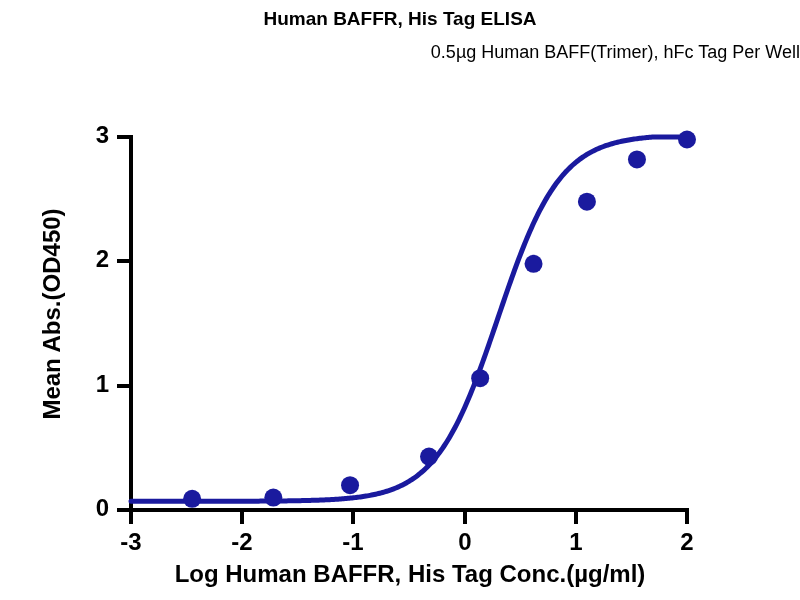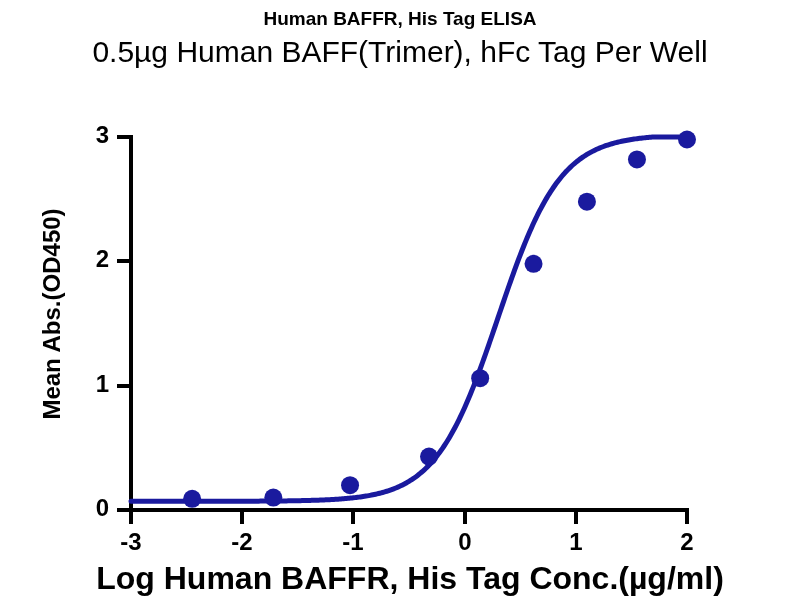--- a/index.html
+++ b/index.html
@@ -31,22 +31,22 @@
     font-weight: bold;
     letter-spacing: 0px;
     line-height: 30px;
     white-space: nowrap;
   }
   .subtitle {
     position: absolute;
     left: 0;
     top: 38px;
     width: 800px;
-    text-align: center;
-    font-size: 30px;
+    text-align: right;
+    font-size: 18px;
     font-weight: normal;
     line-height: 28px;
     white-space: nowrap;
   }
   .plot-svg {
     position: absolute;
     left: 0;
     top: 0;
   }
   .ytitle {
@@ -60,21 +60,21 @@
     font-size: 24px;
     font-weight: bold;
     white-space: nowrap;
   }
   .xtitle {
     position: absolute;
     left: 60px;
     top: 560px;
     width: 700px;
     text-align: center;
-    font-size: 32px;
+    font-size: 24px;
     font-weight: bold;
     white-space: nowrap;
   }
   .tick-label {
     position: absolute;
     font-size: 24px;
     font-weight: bold;
     text-align: center;
     white-space: nowrap;
   }

